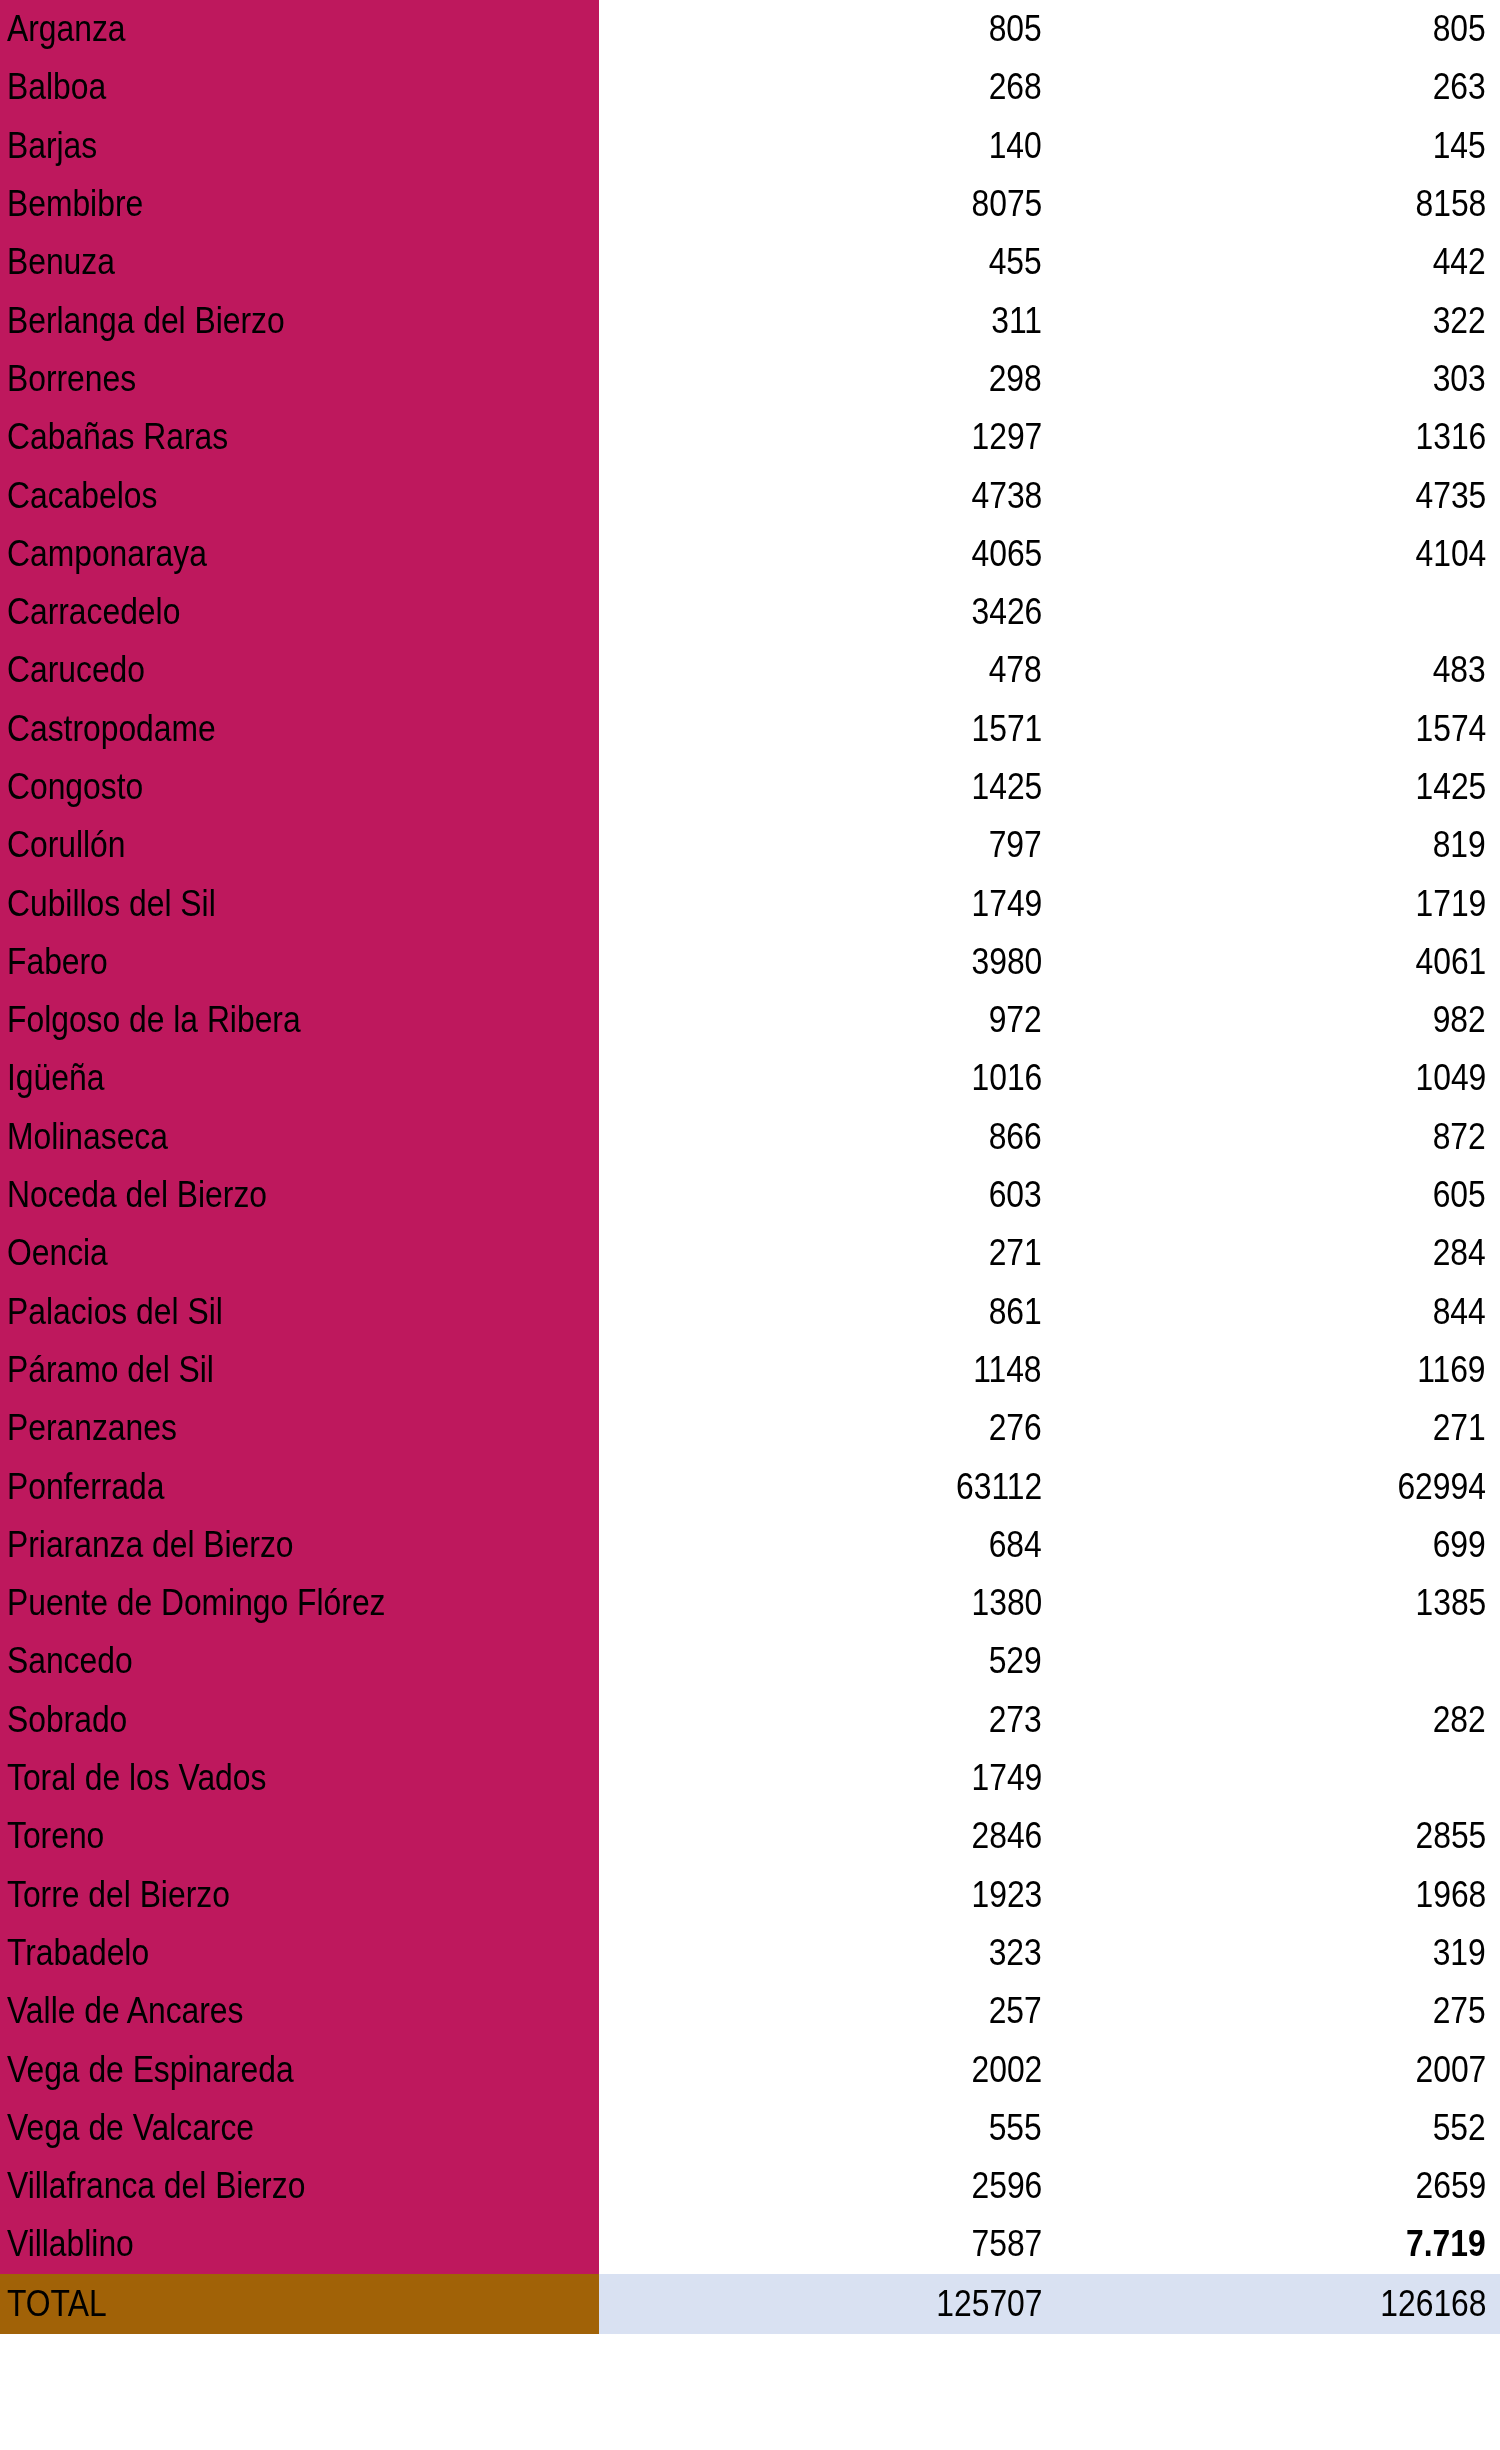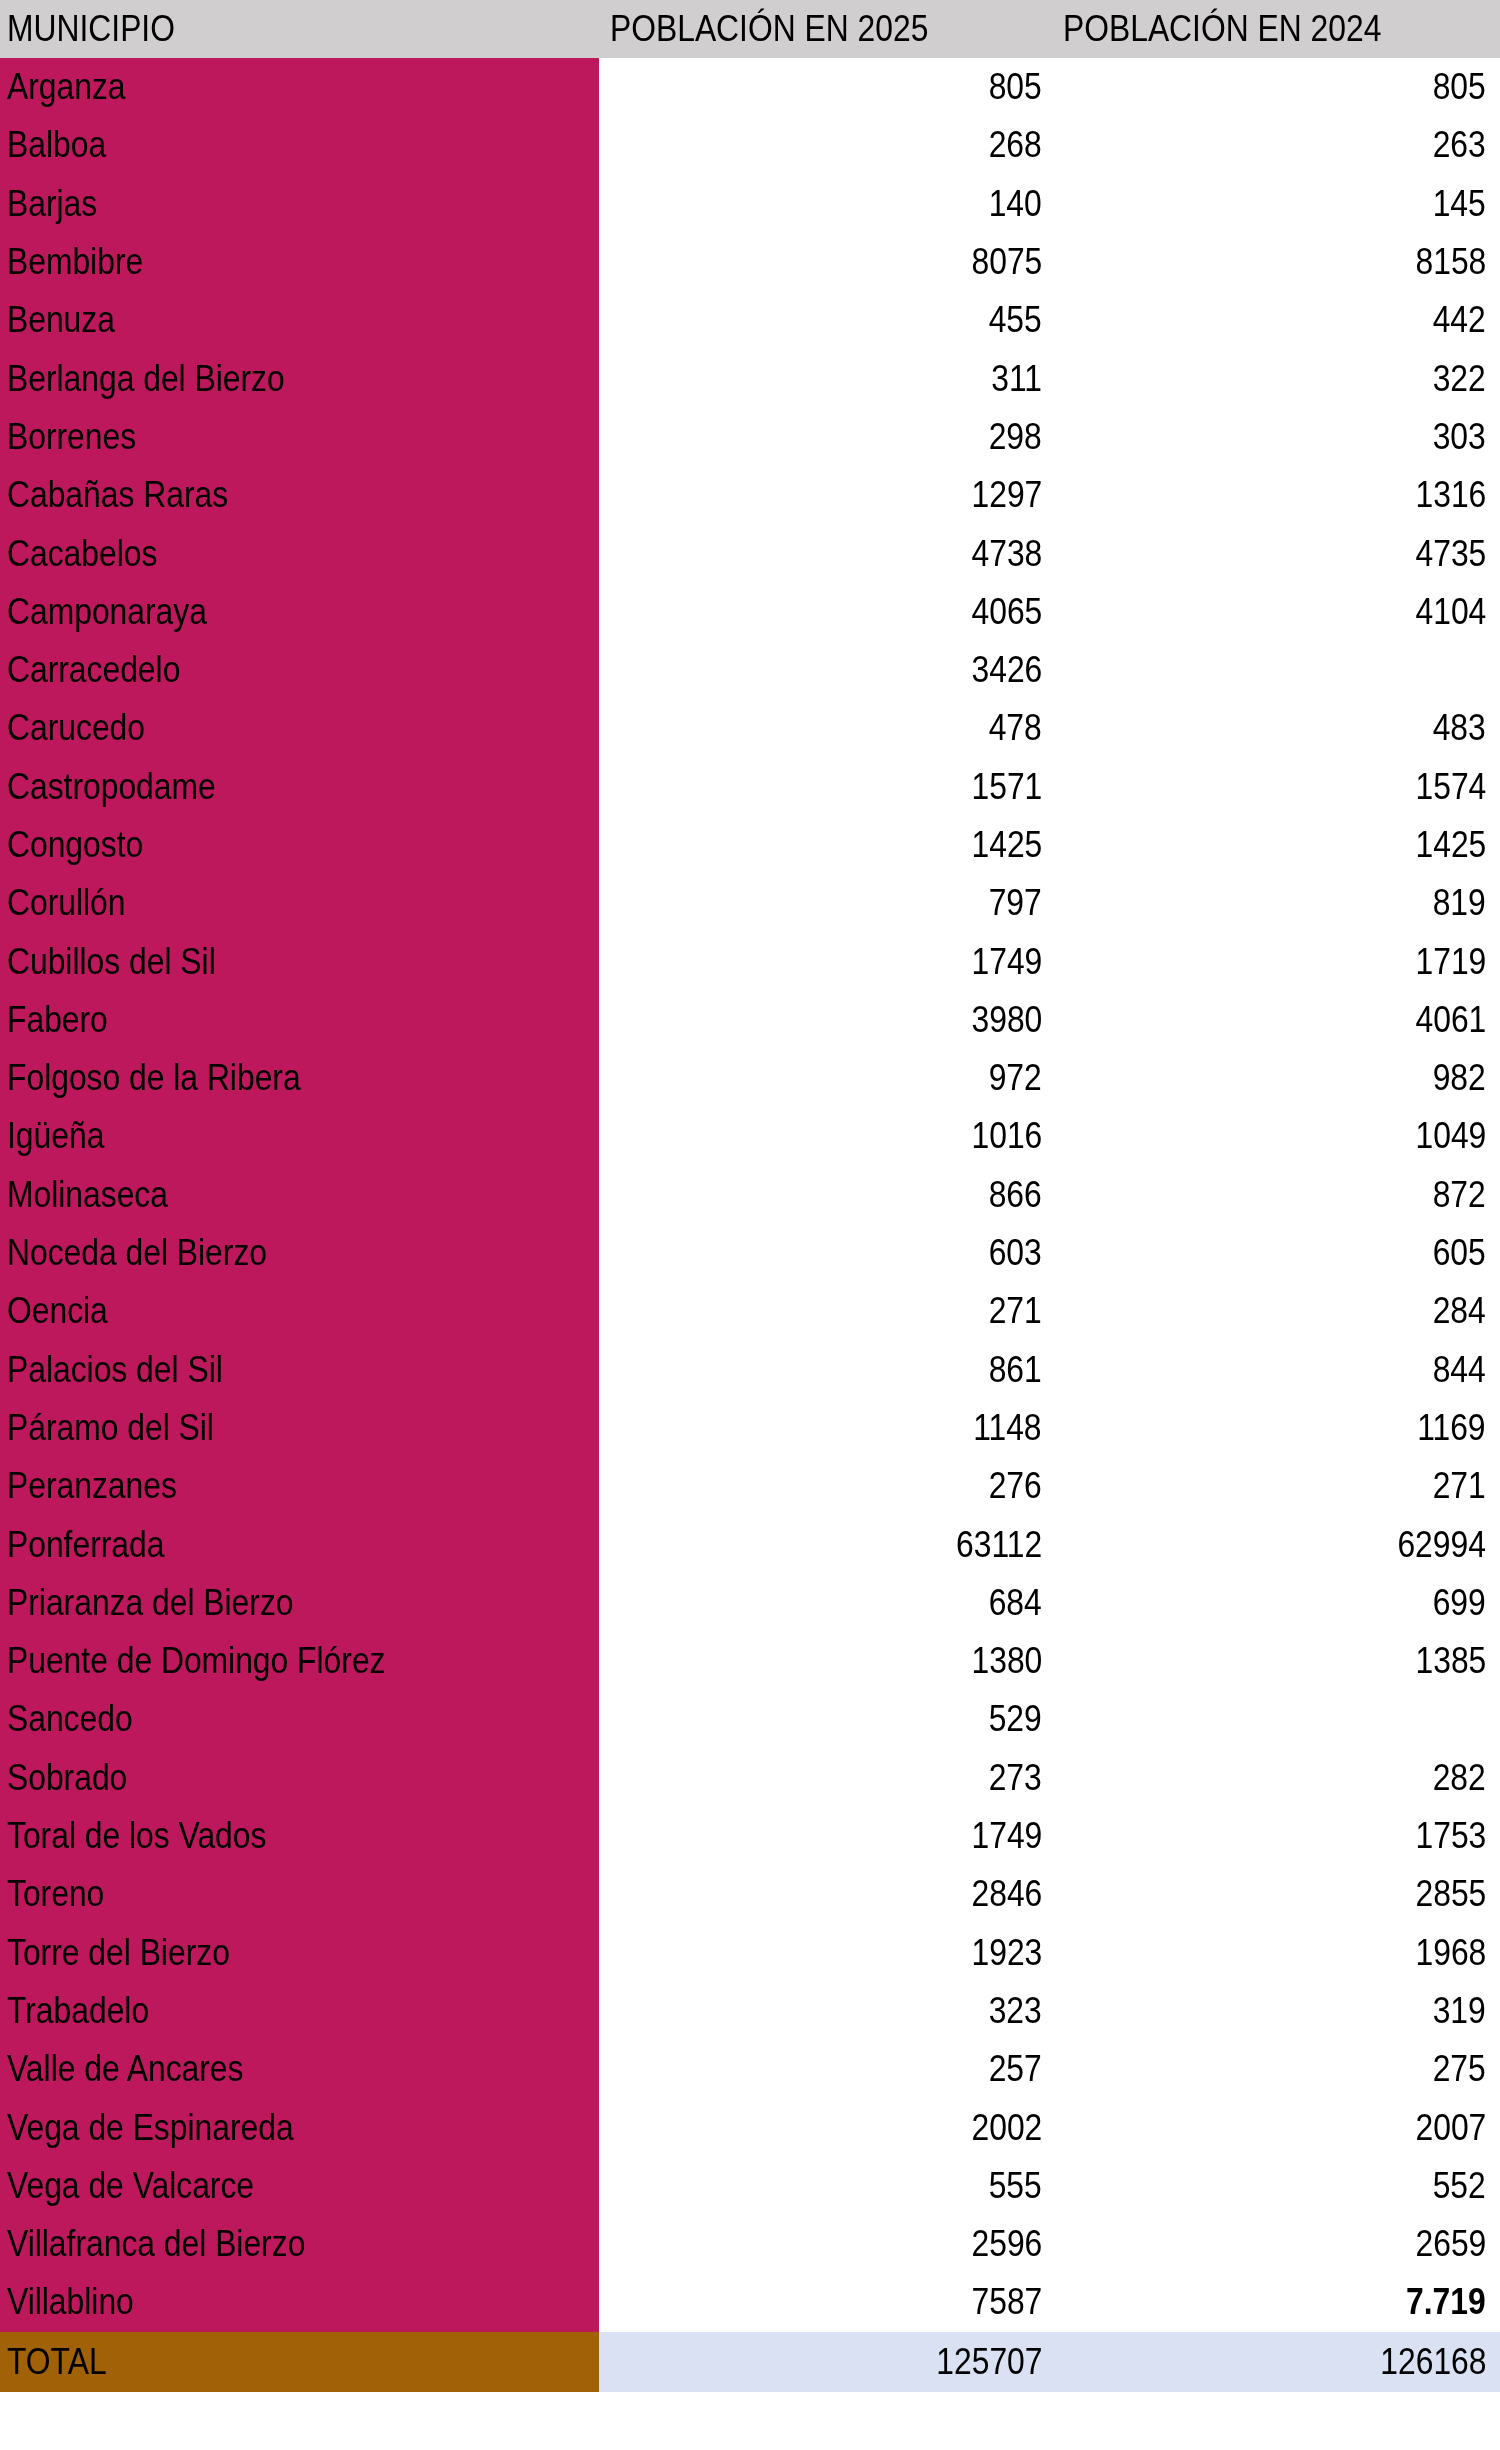--- a/index.html
+++ b/index.html
@@ -24,31 +24,20 @@
   .h-v25 span, .h-v24 span { transform-origin: left center; }
   .h-v24 { left: 1063px; width: 437px; justify-content: flex-start; }
   .total .c-name { background: #a16207; }
   .total-right { position: absolute; left: 599px; top: 0; width: 901px; height: 100%; background: #D9E1F2; }
   .bold { font-weight: bold; text-align: right; }
 </style>
 </head>
 <body>
 
 <div class="tbl">
-  <div class="row header">
-    <div class="cell c-name">
-        <span>MUNICIPIO</span>
-      </div>
-    <div class="cell h-v25">
-        <span>POBLACIÓN EN 2025</span>
-      </div>
-    <div class="cell h-v24">
-        <span>POBLACIÓN EN 2024</span>
-      </div>
-  </div>
   <div id="body-rows">
       <div class="row">
         <div class="cell c-name">
           <span>Arganza</span>
         </div>
         <div class="cell c-v25">
           <span>805</span>
         </div>
         <div class="cell c-v24">
           <span>805</span>
@@ -366,23 +355,20 @@
         <div class="cell c-v24">
           <span>282</span>
         </div>
       </div>
       <div class="row">
         <div class="cell c-name">
           <span>Toral de los Vados</span>
         </div>
         <div class="cell c-v25">
           <span>1749</span>
-        </div>
-        <div class="cell c-v24">
-          <span>1753</span>
         </div>
       </div>
       <div class="row">
         <div class="cell c-name">
           <span>Toreno</span>
         </div>
         <div class="cell c-v25">
           <span>2846</span>
         </div>
         <div class="cell c-v24">

